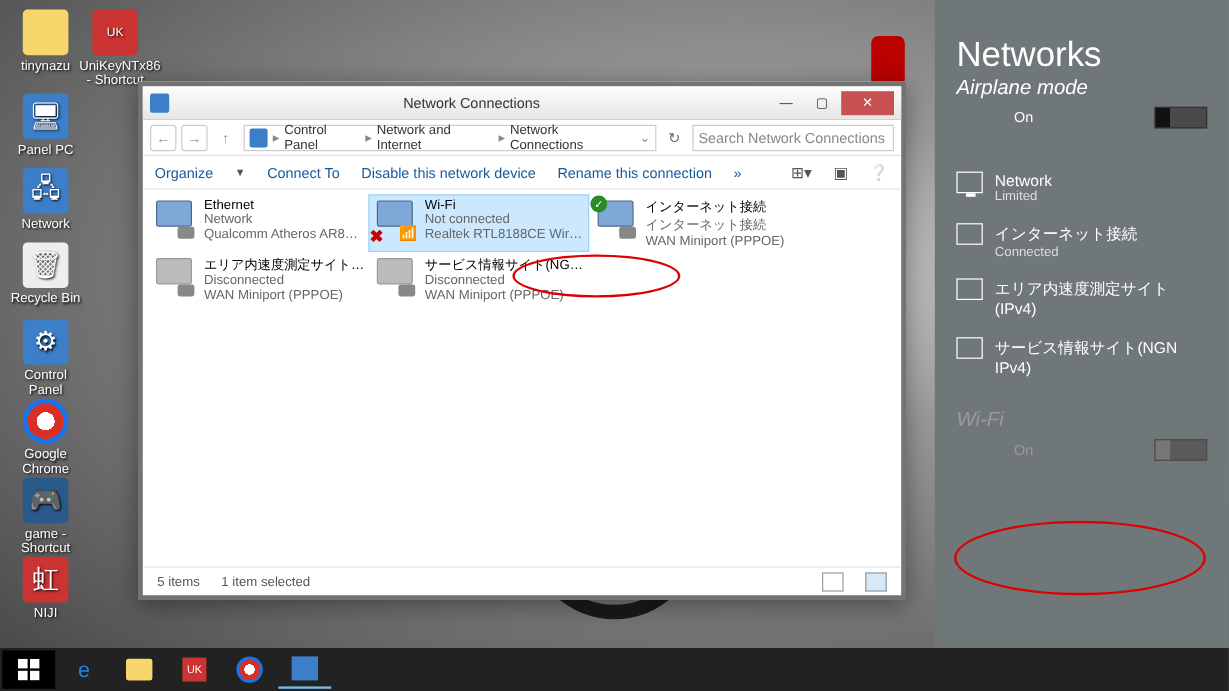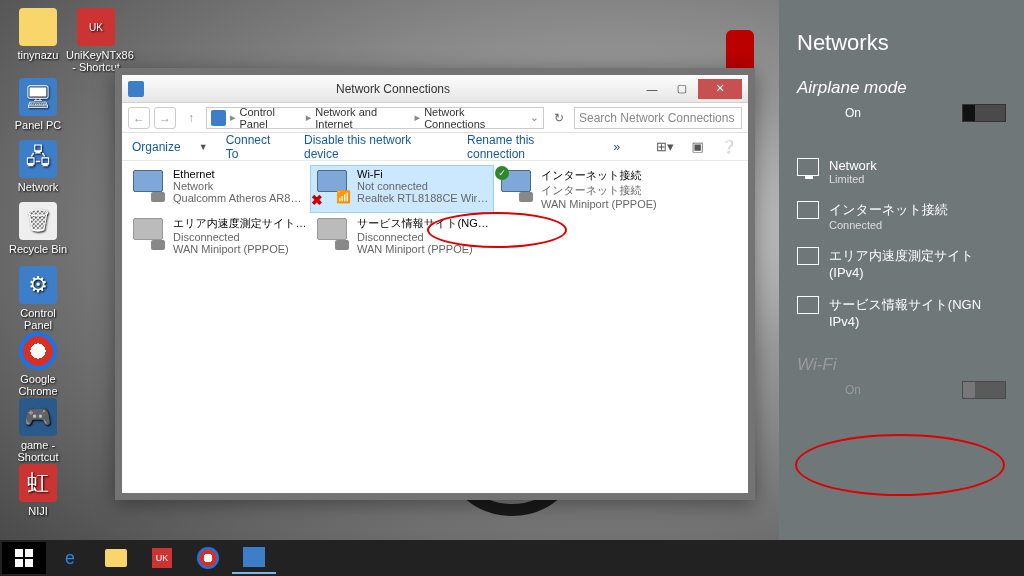--- a/index.html
+++ b/index.html
@@ -21,21 +21,21 @@
 
 
 .taskbar { position: absolute; bottom: 0; left: 0; right: 0; height: 36px; background: #222; display: flex; align-items: center; padding: 0 2px; gap: 2px; z-index: 100; }
 .taskbar .tb-item { width: 44px; height: 32px; display: flex; align-items: center; justify-content: center; color: #fff; font-size: 18px; }
 .tb-start { background: #000; }
 .tb-ie { color: #1e88e5; }
 .tb-explorer { background: #f9d66c; width: 22px; height: 18px; border-radius: 2px; }
 .tb-chrome { width: 22px; height: 22px; border-radius: 50%; background: radial-gradient(circle, #fff 28%, #d93025 28% 55%, #1a73e8 55% 75%, #188038 75%); }
 
 
-.window { position: absolute; top: 68px; left: 115px; width: 640px; height: 432px; background: #fff; border: 7px solid #737373; box-shadow: 0 4px 20px rgba(0,0,0,0.4); z-index: 50; display: flex; flex-direction: column; }
+.window { position: absolute; top: 68px; left: 115px; width: 640px; height: 432px; background: #fff; border: 4px solid #737373; box-shadow: 0 4px 20px rgba(0,0,0,0.4); z-index: 50; display: flex; flex-direction: column; }
 .titlebar { height: 28px; background: linear-gradient(#fdfdfd, #e6e6e6); display: flex; align-items: center; padding: 0 6px; font-size: 12px; color: #333; border-bottom: 1px solid #d0d0d0; }
 .titlebar .ticon { width: 16px; height: 16px; margin-right: 6px; background: #3d7ec9; border-radius: 2px; }
 .titlebar .ttext { flex: 1; text-align: center; }
 .titlebar .wbtn { width: 28px; height: 20px; display: flex; align-items: center; justify-content: center; font-size: 11px; color: #333; border: 1px solid transparent; margin-left: 2px; }
 .titlebar .wbtn.close { background: #c75050; color: #fff; width: 44px; }
 
 .navbar { height: 30px; display: flex; align-items: center; padding: 0 6px; gap: 4px; border-bottom: 1px solid #e0e0e0; font-size: 12px; }
 .navbar .arrow { width: 22px; height: 22px; border: 1px solid #ccc; border-radius: 3px; display: flex; align-items: center; justify-content: center; color: #999; font-size: 12px; }
 .navbar .addressbar { flex: 1; display: flex; align-items: center; border: 1px solid #ccc; height: 22px; padding: 0 4px; gap: 4px; }
 .navbar .addressbar .aicon { width: 16px; height: 16px; background: #3d7ec9; border-radius: 2px; }
@@ -69,21 +69,21 @@
 .statusbar .spacer { flex: 1; }
 .statusbar .vicn { width: 18px; height: 16px; border: 1px solid #999; }
 
 
 .anno { position: absolute; border: 2px solid #d00; border-radius: 50%; pointer-events: none; z-index: 200; }
 .anno1 { top: 212px; left: 427px; width: 140px; height: 36px; }
 .anno2 { top: 434px; left: 795px; width: 210px; height: 62px; }
 
 
 .charm { position: absolute; top: 0; right: 0; width: 245px; height: 100%; background: #707779; color: #fff; z-index: 80; padding: 30px 18px; font-size: 14px; }
-.charm h1 { font-size: 22px; font-weight: 400; margin-bottom: 22px; }
+.charm h1 { font-size: 29px; font-weight: 400; }
 .charm .section-title { font-size: 17px; font-weight: 400; margin-bottom: 6px; font-style: italic; }
 .charm .airplane { display: flex; align-items: center; justify-content: space-between; margin-bottom: 6px; }
 .charm .toggle { width: 44px; height: 18px; background: #4a4a4a; position: relative; border: 1px solid #333; }
 .charm .toggle .knob { width: 12px; height: 16px; background: #111; position: absolute; left: 0; top: 0; }
 .charm .ap-lbl { font-size: 12px; margin-left: 48px; }
 .charm .conn-section { margin-top: 28px; }
 .charm .clist { margin-top: 14px; }
 .charm .citem { display: flex; align-items: flex-start; gap: 10px; padding: 8px 0; }
 .charm .citem .cicon { width: 22px; height: 18px; border: 1px solid #fff; flex-shrink: 0; position: relative; }
 .charm .citem .cicon.monitor::after { content: ''; position: absolute; bottom: -4px; left: 7px; width: 8px; height: 3px; background: #fff; }
@@ -203,20 +203,27 @@
             <div class="cable"></div>
           </div>
         <div class="ctxt">
             <div class="name" data-interactable="false">サービス情報サイト(NGN IPv4)</div>
             <div class="status" data-interactable="false">Disconnected</div>
             <div class="device" data-interactable="false">WAN Miniport (PPPOE)</div>
           </div>
       </div>
     </div>
   </div>
+  <div class="statusbar" data-interactable="false">
+    <span data-interactable="false">5 items</span>
+    <span data-interactable="false">1 item selected</span>
+    <div class="spacer"></div>
+    <div class="vicn" data-interactable="true"></div>
+    <div class="vicn" data-interactable="true" style="background:#d6e9f8"></div>
+  </div>
 </div>
 
 <div class="charm" data-interactable="false">
   <h1 data-interactable="false">Networks</h1>
   <div class="section-title" data-interactable="false">Airplane mode</div>
   <div class="airplane">
     <span class="ap-lbl" data-interactable="false">On</span>
     <div class="toggle" data-interactable="true">
         <div class="knob"></div>
       </div>

